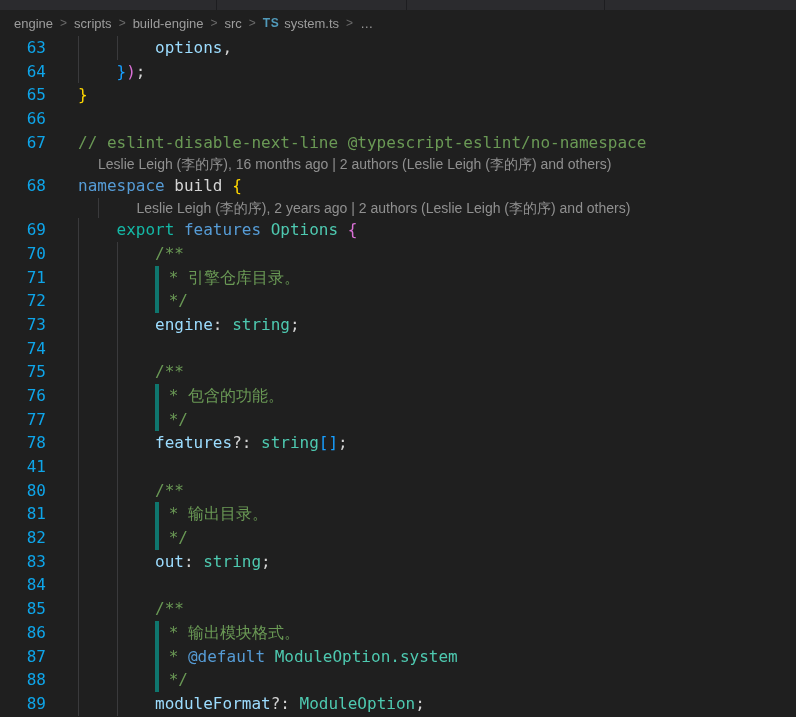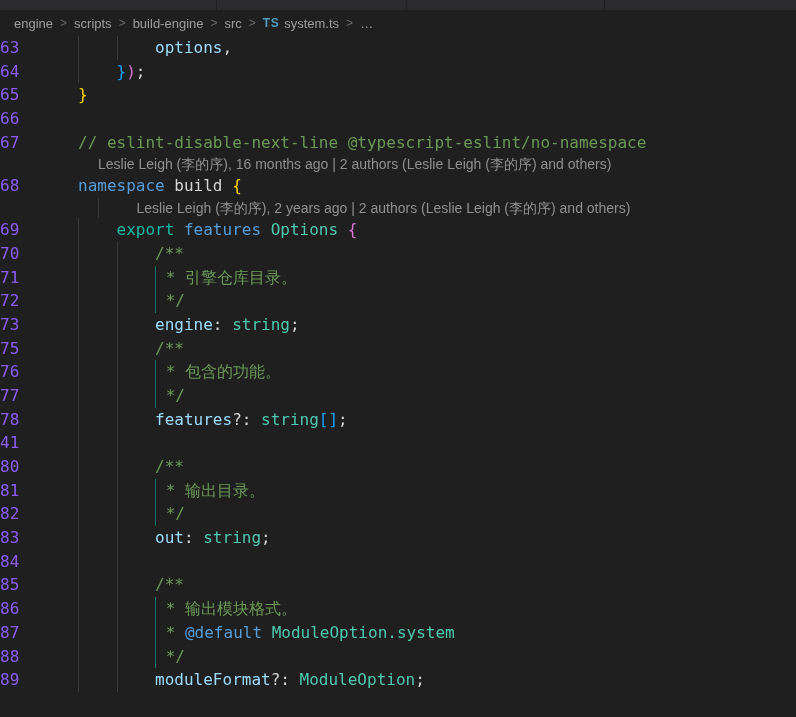--- a/index.html
+++ b/index.html
@@ -14,27 +14,27 @@
   .breadcrumb { height:26px; display:flex; align-items:center; padding-left:14px;
                 background:#1f1f1f; font-size:13px; color:#9d9d9d; white-space:nowrap; }
   .crumb { color:#9d9d9d; cursor:pointer; }
   .crumb-sep { color:#6a6a6a; margin:0 7px; font-size:12px; }
   .ts-badge { color:#519aba; font-weight:bold; font-size:12px; margin-right:5px; letter-spacing:0.5px; }
 
   
   .editor { background:#1f1f1f; }
   .row { display:flex; height:23.7px; }
   .row.blame { height:20px;gap:20px; }
-  .gutter { width:46px; flex:0 0 46px; text-align:left; color:#8b5cf6;
+  .gutter { width:46px; flex:0 0 46px; text-align:right; color:#0ea5e9;
             font:16px/23.7px "DejaVu Sans Mono", monospace; user-select:none; }
   .code { flex:1; margin-left:32px; font:16px/23.7px "DejaVu Sans Mono", monospace;
           color:#d4d4d4; white-space:pre; overflow:hidden; height:100%; }
   .row.blame .code { line-height:20px; }
   .ig { display:inline-block; width:4ch; height:100%; border-left:1px solid #3a3a3c; vertical-align:top; }
-  .cgwrap { display:inline-block; height:100%; border-left:1px solid #0f766e; vertical-align:top; }
+  .cgwrap { display:inline-block; height:100%; border-left:4px solid #0f766e; vertical-align:top; }
   .blametxt { font:14px/20px "Liberation Sans", sans-serif; color:#909090; }
 
   
   .c-k   { color:#569cd6; }  
   .c-ctl { color:#14b8a6; }  
   .c-cm  { color:#6a9955; }  
   .c-v   { color:#9cdcfe; }  
   .c-t   { color:#4ec9b0; }  
   .c-w   { color:#d4d4d4; }  
   .c-b1  { color:#ffd700; }  
@@ -113,20 +113,24 @@
       </div>
       <div class="row">
         <div class="gutter">72</div>
         <pre class="code"><span class="ig"></span><span class="ig"></span><span class="cgwrap"><span class="c-cm"> */</span></span></pre>
       </div>
       <div class="row">
         <div class="gutter">73</div>
         <pre class="code"><span class="ig"></span><span class="ig"></span><span class="c-v">engine</span><span class="c-w">: </span><span class="c-t">string</span><span class="c-w">;</span></pre>
       </div>
       <div class="row">
+        <div class="gutter">74</div>
+        <pre class="code"><span class="ig"></span><span class="ig"></span></pre>
+      </div>
+      <div class="row">
         <div class="gutter">75</div>
         <pre class="code"><span class="ig"></span><span class="ig"></span><span class="c-cm">/**</span></pre>
       </div>
       <div class="row">
         <div class="gutter">76</div>
         <pre class="code"><span class="ig"></span><span class="ig"></span><span class="cgwrap"><span class="c-cm"> * 包含的功能。</span></span></pre>
       </div>
       <div class="row">
         <div class="gutter">77</div>
         <pre class="code"><span class="ig"></span><span class="ig"></span><span class="cgwrap"><span class="c-cm"> */</span></span></pre>

